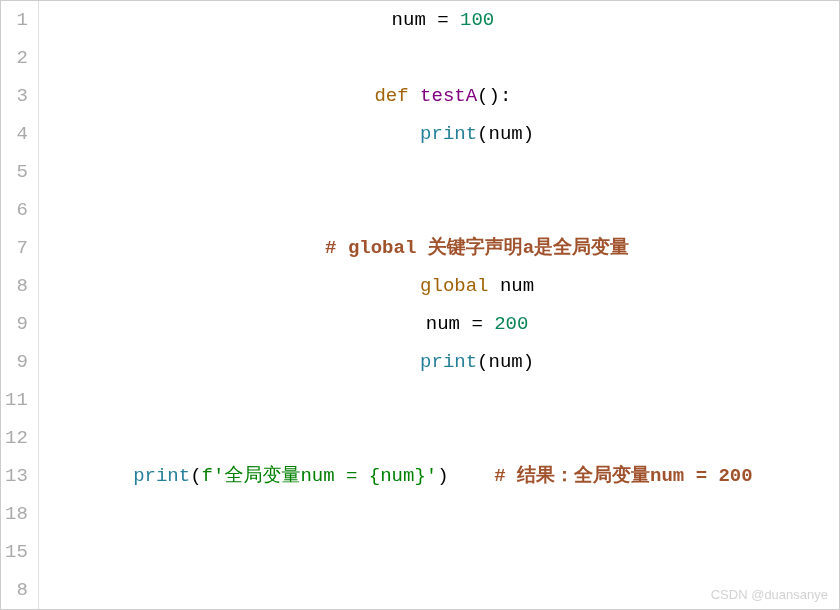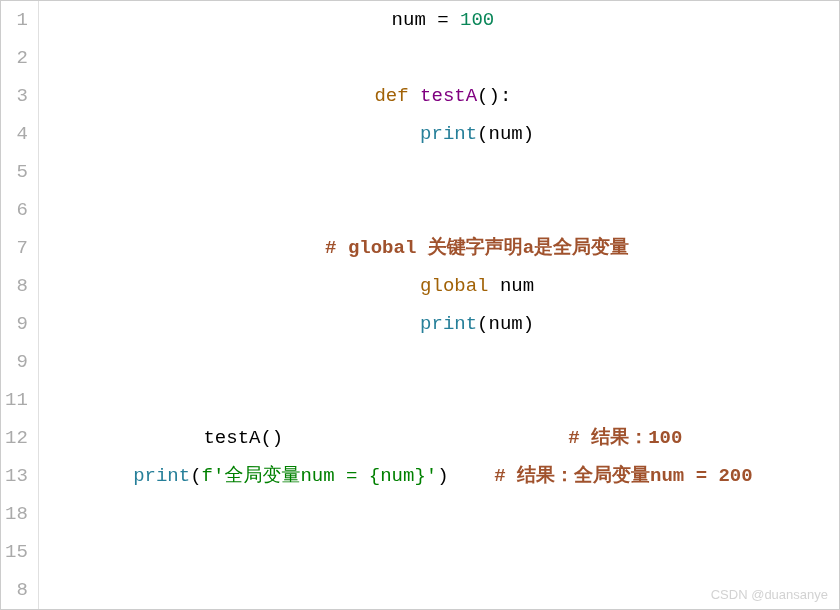--- a/index.html
+++ b/index.html
@@ -89,21 +89,21 @@
   </div>
   <div class="code">
     <div class="code-line"><span class="tok-name">num</span> <span class="tok-op">=</span> <span class="tok-num">100</span></div>
     <div class="code-line"></div>
     <div class="code-line"><span class="tok-kw">def</span> <span class="tok-def">testA</span><span class="tok-paren">()</span><span class="tok-op">:</span></div>
     <div class="code-line">      <span class="tok-builtin">print</span><span class="tok-paren">(</span><span class="tok-name">num</span><span class="tok-paren">)</span></div>
     <div class="code-line"></div>
     <div class="code-line"></div>
     <div class="code-line">      <span class="tok-comment"># global 关键字声明a是全局变量</span></div>
     <div class="code-line">      <span class="tok-kw">global</span> <span class="tok-name">num</span></div>
+    <div class="code-line">      <span class="tok-name">num</span> <span class="tok-op">=</span> <span class="tok-num">200</span></div>
     <div class="code-line">      <span class="tok-builtin">print</span><span class="tok-paren">(</span><span class="tok-name">num</span><span class="tok-paren">)</span></div>
     <div class="code-line"></div>
     <div class="code-line"></div>
-    <div class="code-line"><span class="tok-name">testA</span><span class="tok-paren">()</span>                         <span class="tok-comment"># 结果：100</span></div>
     <div class="code-line"><span class="tok-builtin">print</span><span class="tok-paren">(</span><span class="tok-str">f</span><span class="tok-str">'全局变量num = {num}'</span><span class="tok-paren">)</span>    <span class="tok-comment"># 结果：全局变量num = 200</span></div>
   </div>
 </div>
 
 <div class="watermark">CSDN @duansanye</div>
 
 </body></html>

